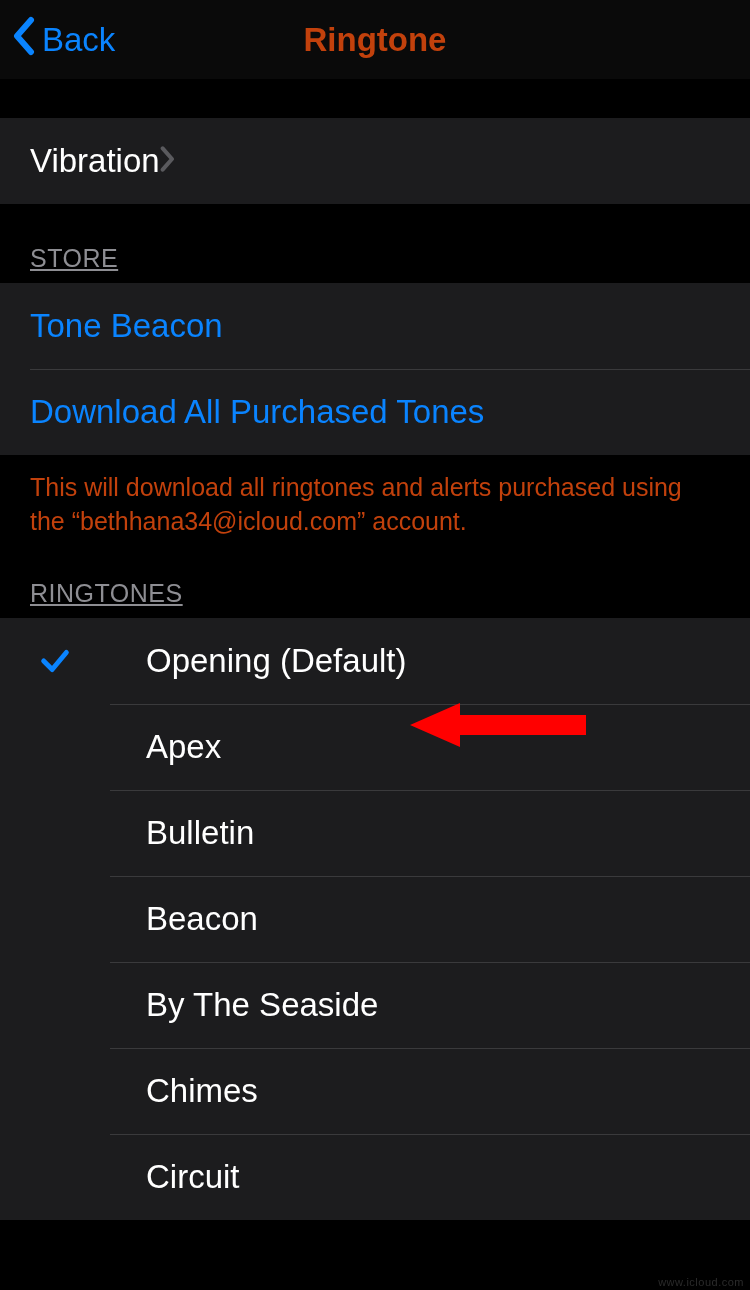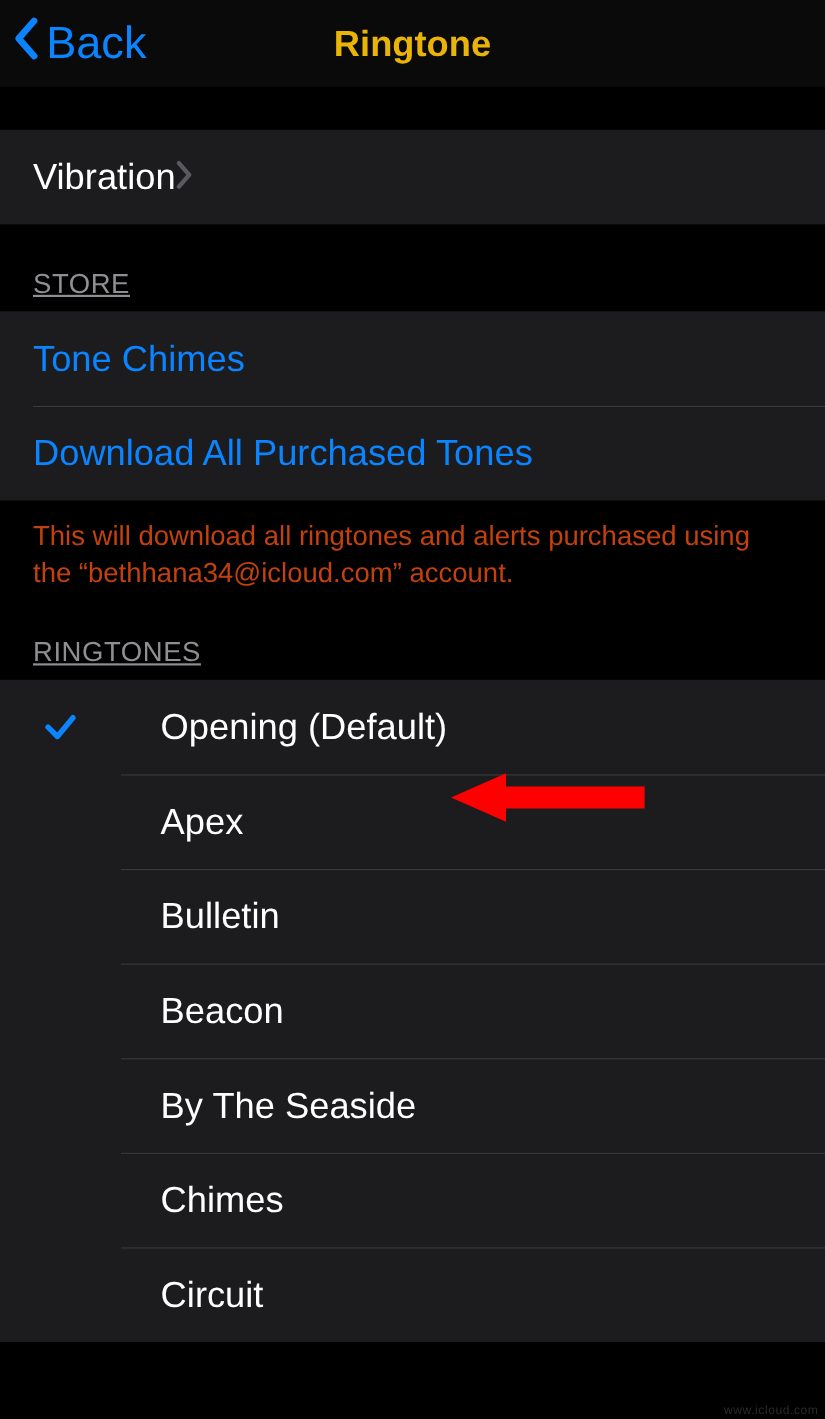--- a/index.html
+++ b/index.html
@@ -16,32 +16,32 @@
     background: #0a0a0a;
     display: flex;
     align-items: center;
     position: relative;
     border-bottom: 1px solid #000;
   }
   .back-btn {
     display: flex;
     align-items: center;
     color: #0a84ff;
-    font-size: 41px;
+    font-size: 33px;
     padding-left: 10px;
     cursor: pointer;
   }
   .back-btn svg { width: 26px; height: 40px; margin-right: 6px; }
   .nav-title {
     position: absolute;
     left: 0; right: 0;
     text-align: center;
     font-size: 33px;
     font-weight: 600;
-    color: #eab308;
+    color: #c2410c;
     pointer-events: none;
   }
   .spacer-sm { height: 38px; background: #000; }
   .section-header {
     font-size: 25px;
     color: #8e8e93;
     padding: 40px 30px 10px 30px;
     text-transform: uppercase;
     letter-spacing: 0.5px;
     text-decoration: underline;
@@ -146,21 +146,21 @@
       <svg viewBox="0 0 12 20" fill="none">
           <path d="M2 2 L9 10 L2 18" stroke="#5a5a5e" stroke-width="3" stroke-linecap="round" stroke-linejoin="round"></path>
         </svg>
     </span>
   </div>
 </div>
 
 <div class="section-header">STORE</div>
 <div class="cell-group">
   <div class="cell cell-link">
-    <span class="cell-label">Tone Chimes</span>
+    <span class="cell-label">Tone Beacon</span>
   </div>
   <div class="cell cell-link">
     <span class="cell-label">Download All Purchased Tones</span>
   </div>
 </div>
 <div class="footer-text">This will download all ringtones and alerts purchased using the “bethhana34@icloud.com” account.</div>
 
 <div class="section-header">RINGTONES</div>
 <div class="cell-group" id="ringtone-list">
     <div class="ringtone-row">

